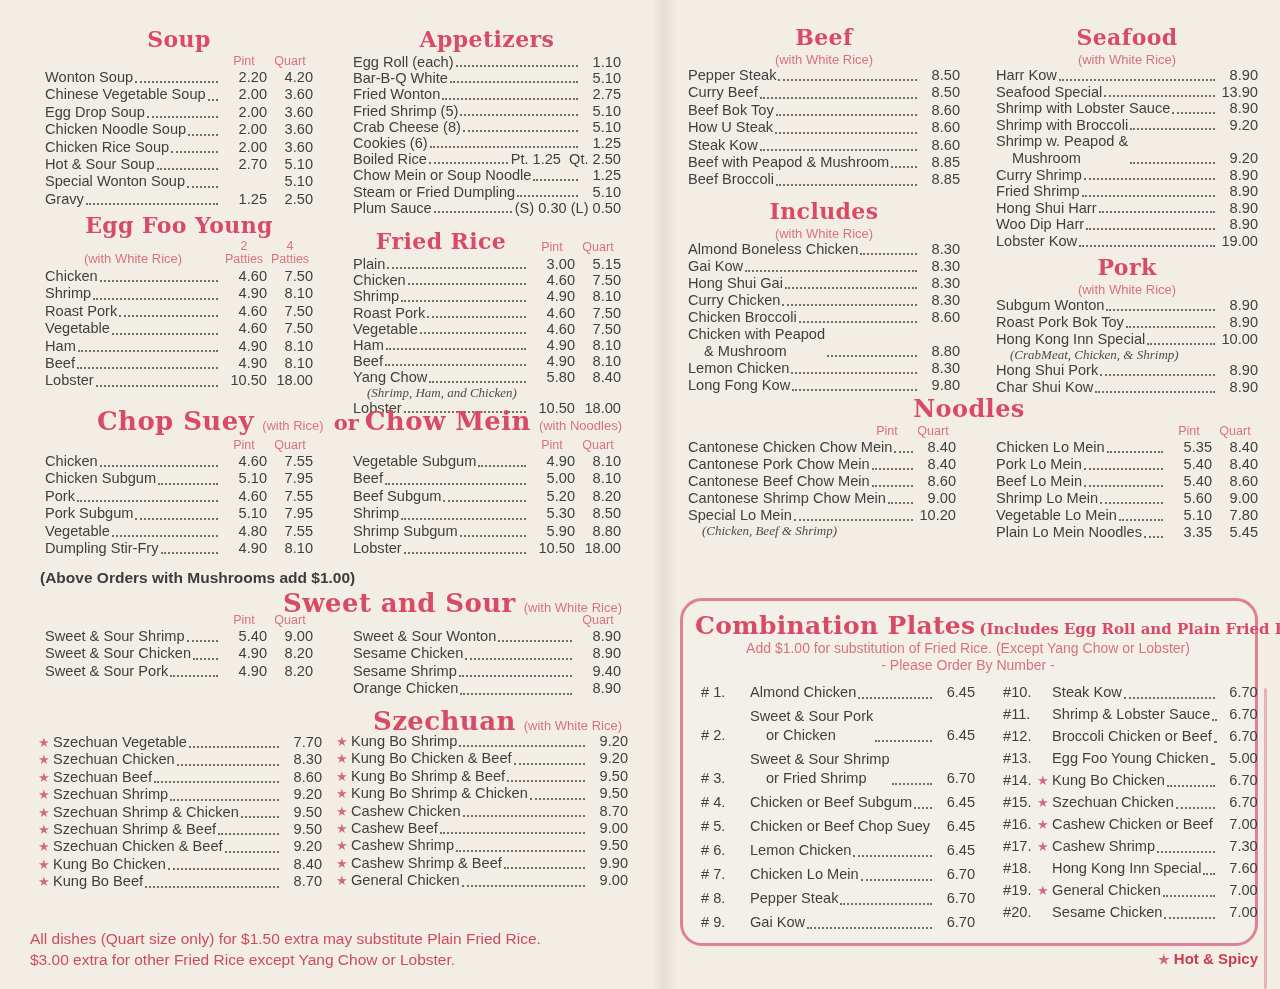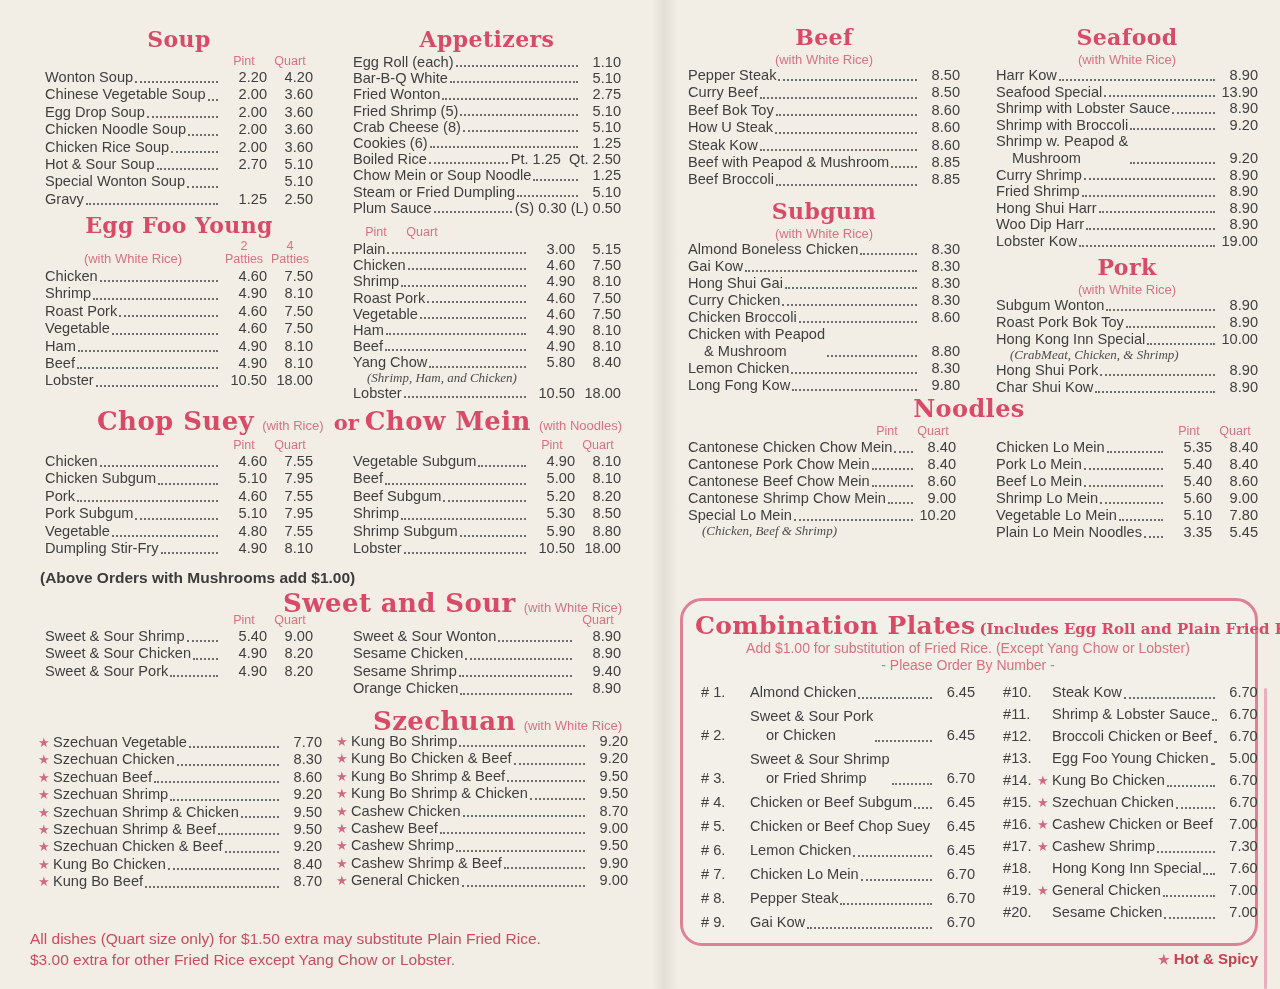--- a/index.html
+++ b/index.html
@@ -293,20 +293,21 @@
             <span class="nm">Plum Sauce</span>
             <span class="leader"></span>
             <span class="ps">(S) 0.30 (L) 0.50</span>
           </div>
         </div>
       </div>
   </section>
 
   <section class="sec lh16" style="left:353px;top:226px;width:268px">
     <div class="titlerow">
+      <div class="t">Fried Rice</div>
       <span class="ch">Pint</span>
       <span class="ch">Quart</span>
     </div>
     <div class="rows">
         <div class="item">
           <div class="row">
             <span class="nm">Plain</span>
             <span class="leader"></span>
             <span class="pc">3.00</span>
             <span class="pc">5.15</span>
@@ -790,21 +791,21 @@
           <div class="row">
             <span class="nm">Beef Broccoli</span>
             <span class="leader"></span>
             <span class="ps">8.85</span>
           </div>
         </div>
       </div>
   </section>
 
   <section class="sec lh17" style="left:688px;top:196px;width:272px">
-    <div class="t">Subgum</div>
+    <div class="t">Includes</div>
     <div class="sub">(with White Rice)</div>
     <div class="rows">
         <div class="item">
           <div class="row">
             <span class="nm">Almond Boneless Chicken</span>
             <span class="leader"></span>
             <span class="ps">8.30</span>
           </div>
         </div>
         <div class="item">

